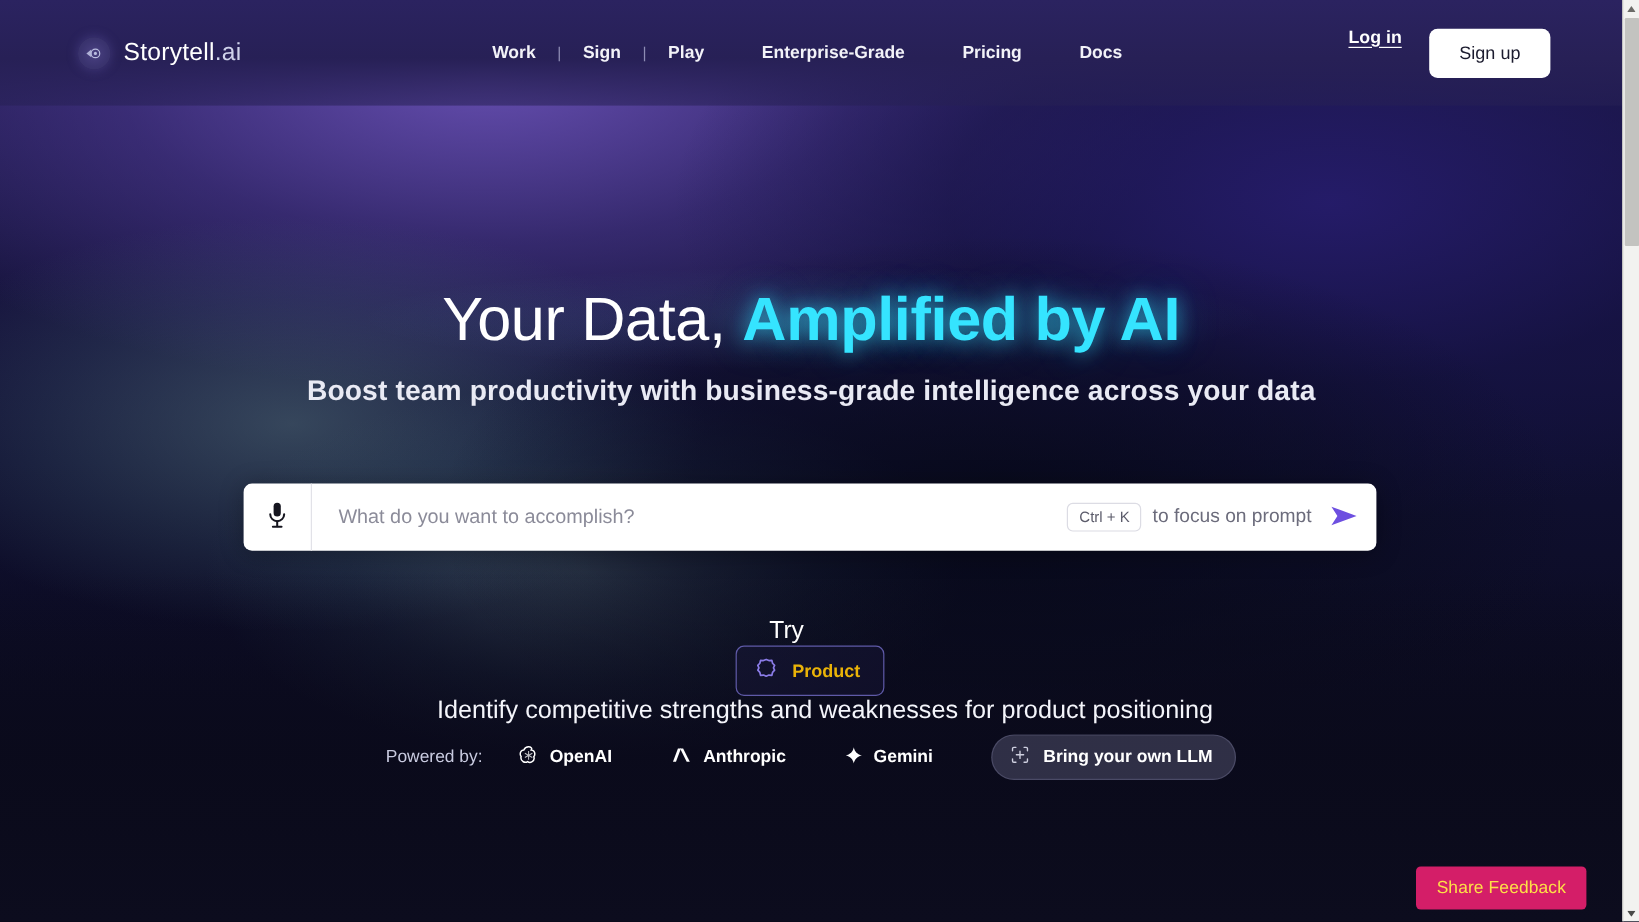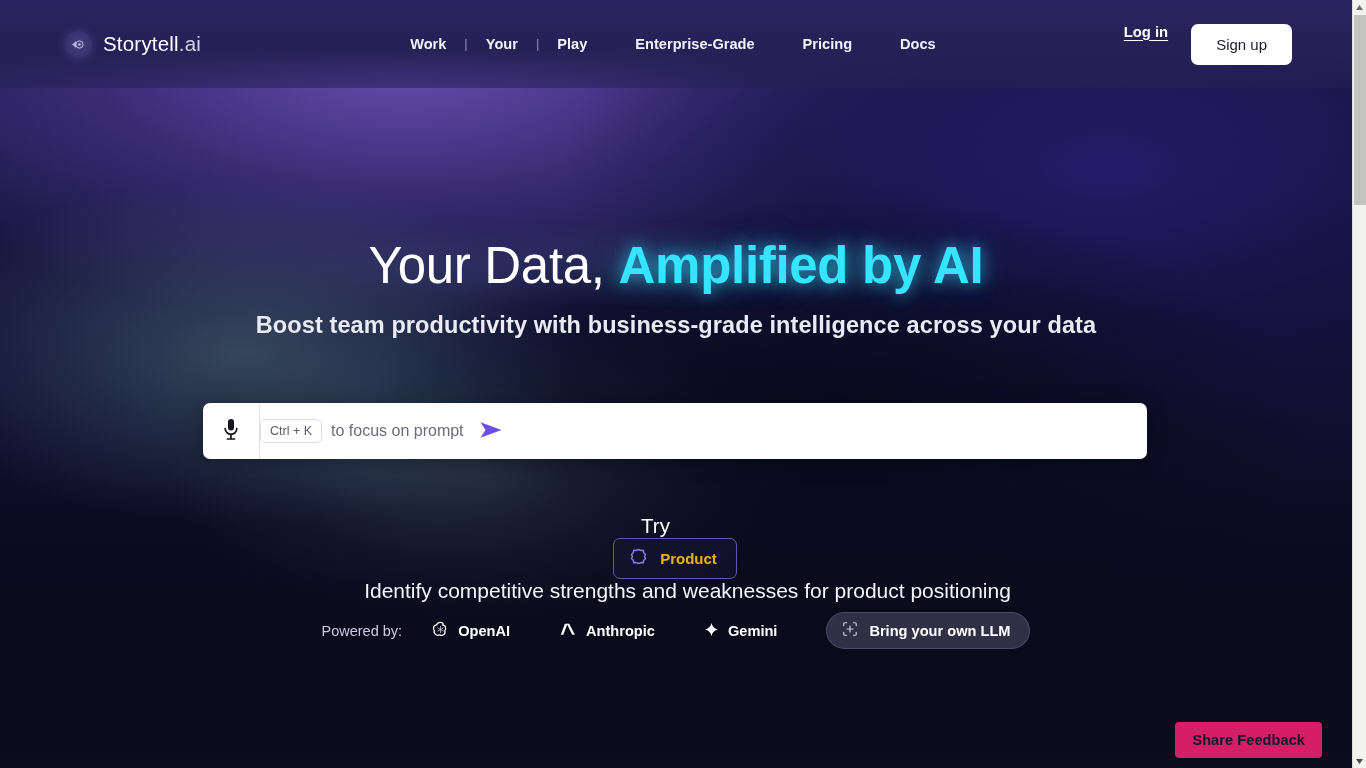--- a/index.html
+++ b/index.html
@@ -164,23 +164,23 @@
   .byo {
     display:flex; align-items:center; gap:11px;
     background:rgba(63,63,88,.72); border:1px solid rgba(140,140,175,.30);
     border-radius:999px; padding:8px 19px 8px 15px; cursor:pointer;
     font-size:14.6px; font-weight:700; color:#ffffff; white-space:nowrap;
   }
 
   
   .feedback {
     position:absolute; right:30px; bottom:10px;
-    background:#d41e68; color:#0f172a; border:none;
+    background:#d41e68; color:#fde047; border:none;
     font-family:"Liberation Sans", sans-serif;
-    font-size:14.5px; font-weight:700; letter-spacing:.1px;
+    font-size:14.5px; font-weight:400; letter-spacing:.1px;
     padding:10px 17px; border-radius:4px; cursor:pointer;
     z-index:30; white-space:nowrap;
   }
 
   
   .scrollbar {
     position:absolute; right:0; top:0; width:14px; height:768px;
     background:#f2f2f0; border-left:1px solid #dededa; z-index:40;
   }
   .sb-arrow {
@@ -221,21 +221,21 @@
         </svg>
       </span>
       <span class="brand-name"><span>Storytell</span><span class="tld">.ai</span></span>
     </div>
 
     <nav class="nav">
       <a href="#">Work</a>
       <span class="gap-sm"></span>
       <span class="sep">|</span>
       <span class="gap-sm"></span>
-      <a href="#">Your</a>
+      <a href="#">Sign</a>
       <span class="gap-sm"></span>
       <span class="sep">|</span>
       <span class="gap-sm"></span>
       <a href="#">Play</a>
       <span class="gap-lg"></span>
       <a href="#">Enterprise-Grade</a>
       <span class="gap-lg"></span>
       <a href="#">Pricing</a>
       <span class="gap-lg"></span>
       <a href="#">Docs</a>
@@ -258,20 +258,21 @@
         <span>
           <svg width="16" height="23" viewBox="0 0 16 23">
             <rect x="5" y="1" width="6" height="11.5" rx="3" fill="#15151f"></rect>
             <path d="M2.2 10.5a5.8 5.8 0 0 0 11.6 0" fill="none" stroke="#15151f" stroke-width="1.7" stroke-linecap="round"></path>
             <line x1="8" y1="16.4" x2="8" y2="20.6" stroke="#15151f" stroke-width="1.7" stroke-linecap="round"></line>
             <line x1="4.4" y1="21" x2="11.6" y2="21" stroke="#15151f" stroke-width="1.7" stroke-linecap="round"></line>
           </svg>
         </span>
       </button>
 
+      <input class="prompt-input" type="text" placeholder="What do you want to accomplish?" style="">
 
       <div class="prompt-right">
         <span class="kbd">Ctrl + K</span>
         <span class="kbd-hint">to focus on prompt</span>
         <button class="send-btn">
           <span>
             <svg width="24" height="20" viewBox="0 0 24 20">
               <path d="M1.5 2.2 L22.5 10 L1.5 17.8 L6.5 10 Z" fill="#6d4fe0"></path>
             </svg>
           </span>

